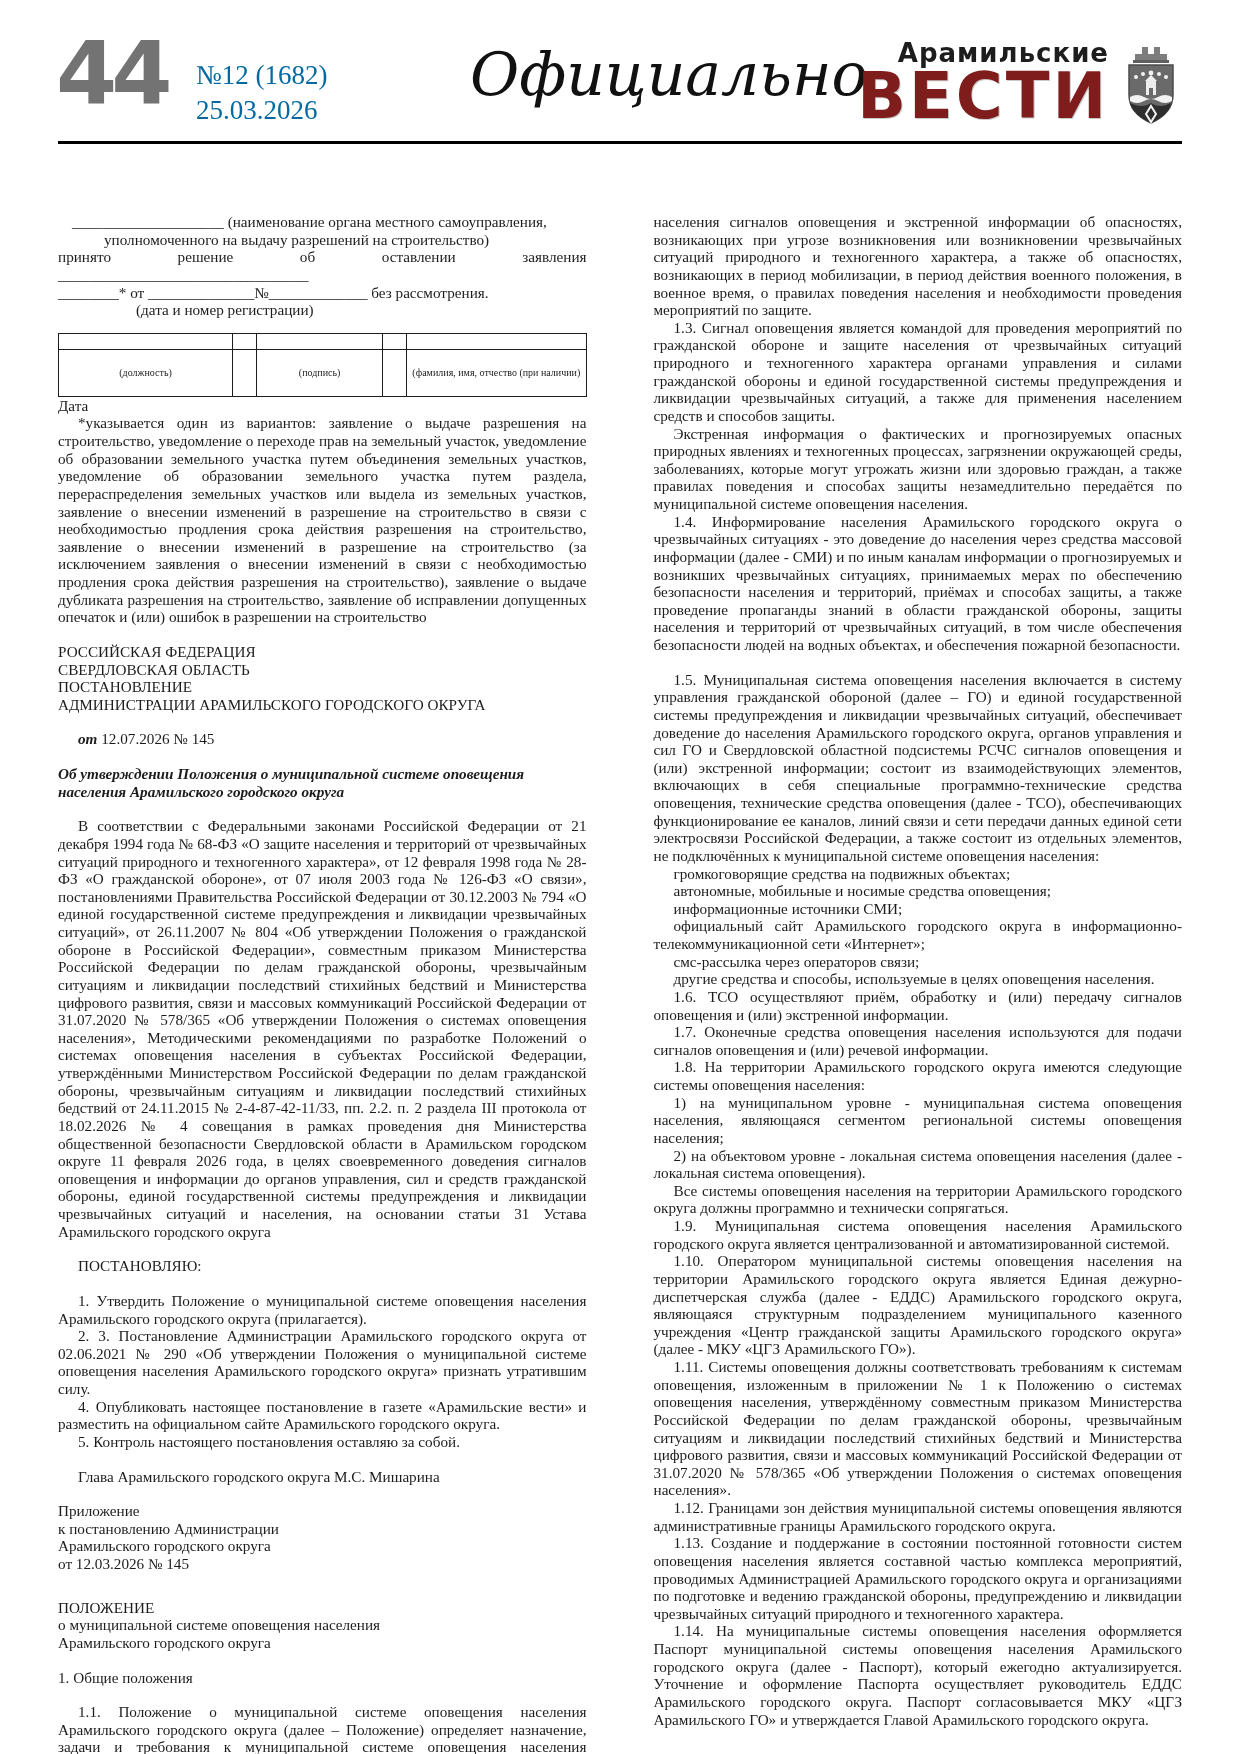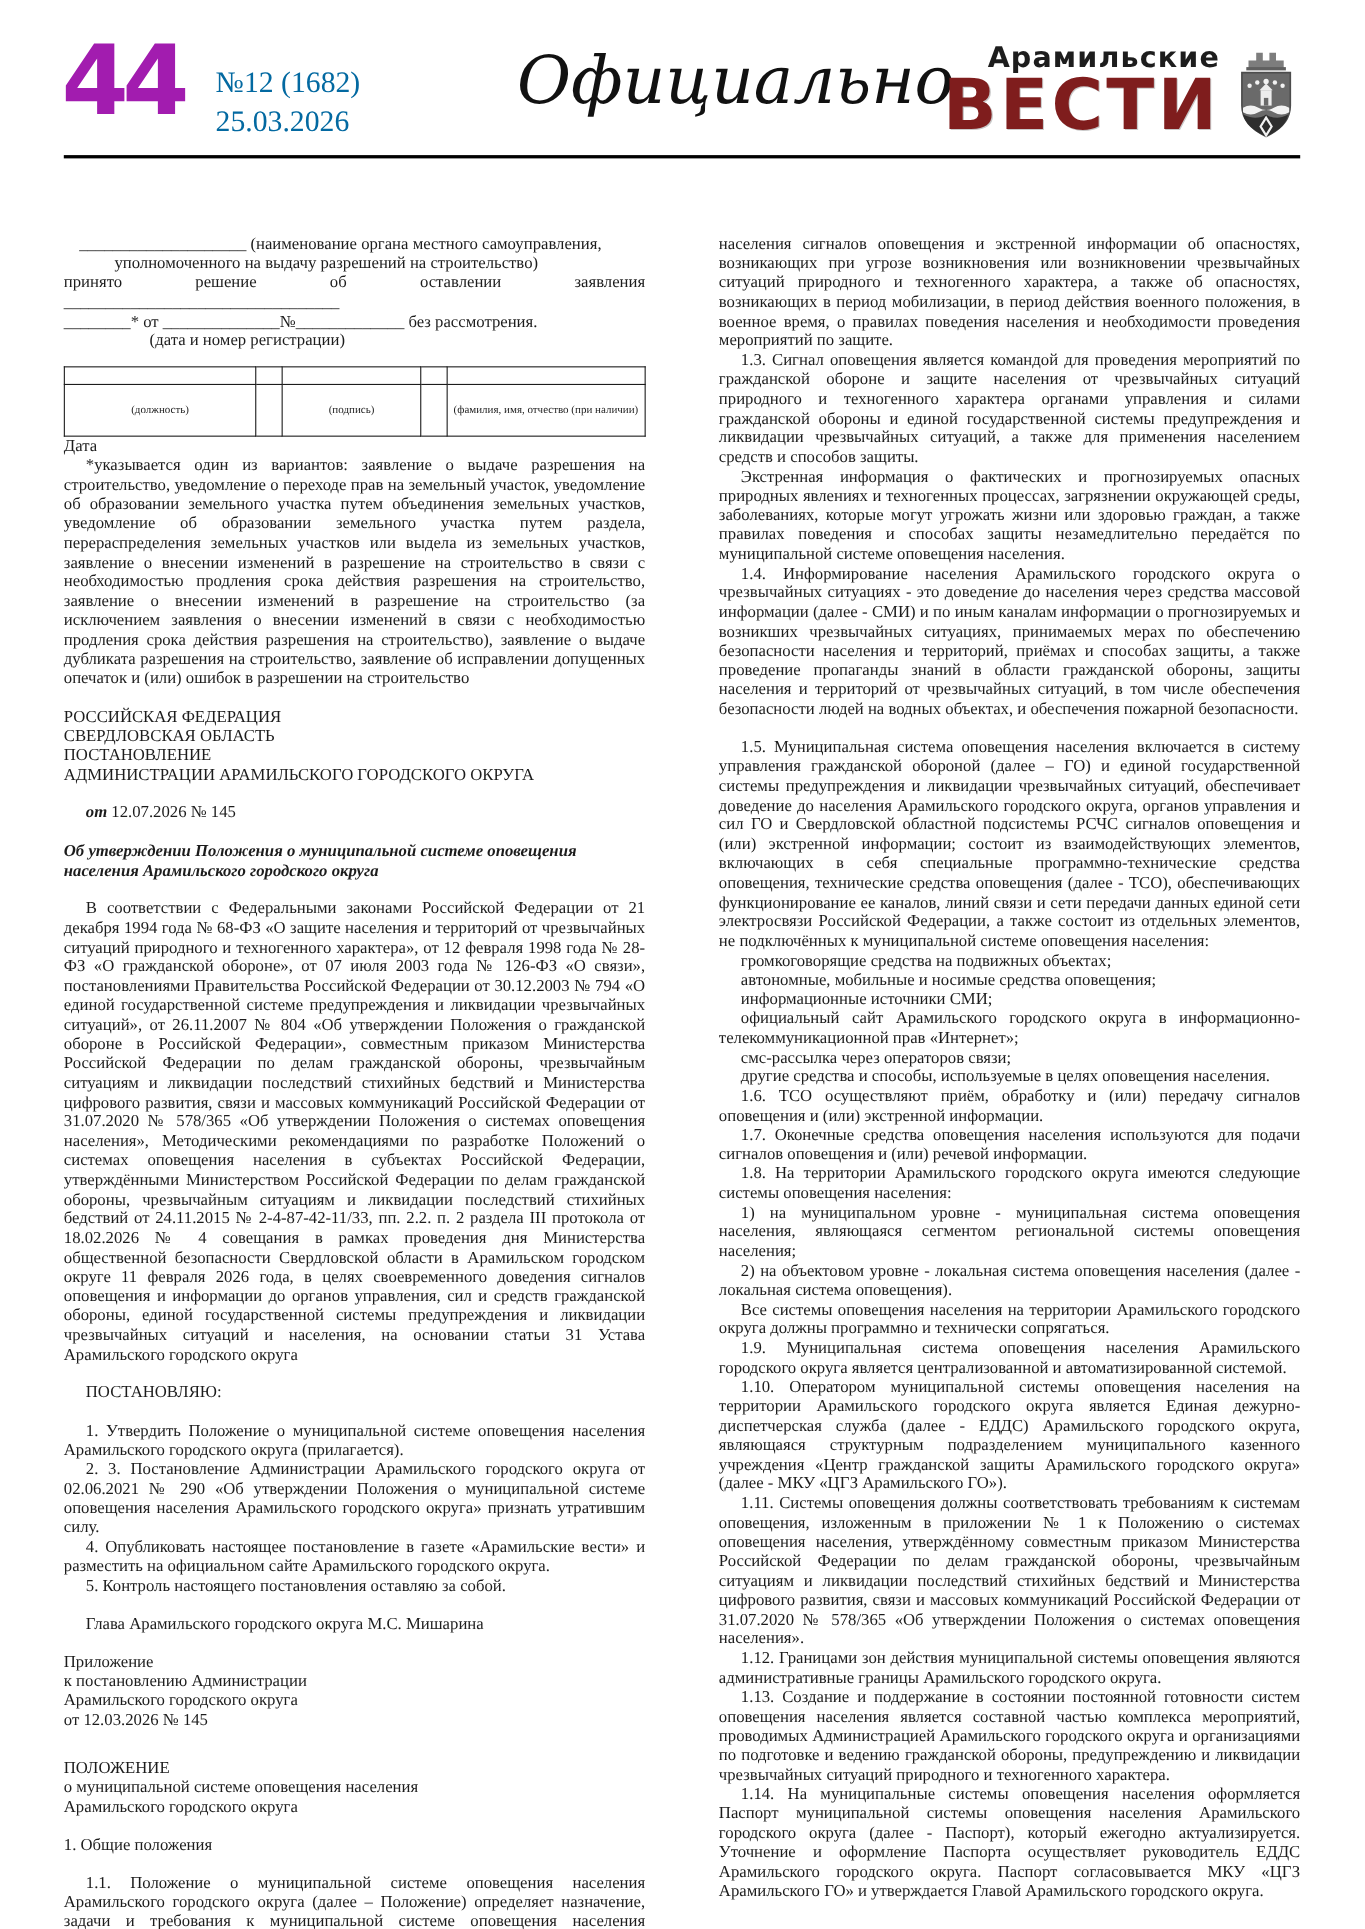--- a/index.html
+++ b/index.html
@@ -6,32 +6,32 @@
   .page{
     position:relative;width:1241px;height:1754px;background:#ffffff;
     margin:0 auto;overflow:hidden;color:#1c1c1c;
     font-family:"Liberation Serif", serif;
   }
   
   .header{position:absolute;left:0;top:0;width:1241px;height:143px;}
   .page-num{
     position:absolute;left:56px;top:30px;
     font-family:"DejaVu Sans", sans-serif;font-weight:bold;
-    font-size:88px;line-height:1;letter-spacing:-6px;color:#a21caf;
+    font-size:88px;line-height:1;letter-spacing:-6px;color:#737373;
   }
   .issue-block{
     position:absolute;left:196px;top:58px;
     font-size:27px;line-height:1.3;color:#0369a1;
   }
   .section-title{
     position:absolute;left:470px;top:44px;width:370px;text-align:center;
     font-style:italic;font-size:60px;line-height:1;color:#111;
     font-family:"DejaVu Serif", serif;
   }
-  .logo{position:absolute;right:58px;top:40px;display:flex;align-items:flex-end;gap:10px;}
+  .logo{position:absolute;right:58px;top:40px;display:flex;align-items:center;gap:10px;}
   .logo-text{display:flex;flex-direction:column;align-items:flex-end;}
   .logo-top{
     font-family:"DejaVu Sans", sans-serif;font-weight:bold;
     font-size:26px;color:#1d1d1d;letter-spacing:1px;line-height:1;
   }
   .logo-main{
     font-family:"DejaVu Sans", sans-serif;font-weight:bold;
     font-size:64px;color:#7f1d1d;letter-spacing:3px;line-height:0.95;
     text-shadow:1px 1px 0 #c9c9c9;
   }
@@ -192,21 +192,21 @@
       <p class="j">населения сигналов оповещения и экстренной информации об опасностях, возникающих при угрозе возникновения или возникновении чрезвычайных ситуаций природного и техногенного характера, а также об опасностях, возникающих в период мобилизации, в период действия военного положения, в военное время, о правилах поведения населения и необходимости проведения мероприятий по защите.</p>
       <p class="j ind">1.3. Сигнал оповещения является командой для проведения мероприятий по гражданской обороне и защите населения от чрезвычайных ситуаций природного и техногенного характера органами управления и силами гражданской обороны и единой государственной системы предупреждения и ликвидации чрезвычайных ситуаций, а также для применения населением средств и способов защиты.</p>
       <p class="j ind">Экстренная информация о фактических и прогнозируемых опасных природных явлениях и техногенных процессах, загрязнении окружающей среды, заболеваниях, которые могут угрожать жизни или здоровью граждан, а также правилах поведения и способах защиты незамедлительно передаётся по муниципальной системе оповещения населения.</p>
       <p class="j ind">1.4. Информирование населения Арамильского городского округа о чрезвычайных ситуациях - это доведение до населения через средства массовой информации (далее - СМИ) и по иным каналам информации о прогнозируемых и возникших чрезвычайных ситуациях, принимаемых мерах по обеспечению безопасности населения и территорий, приёмах и способах защиты, а также проведение пропаганды знаний в области гражданской обороны, защиты населения и территорий от чрезвычайных ситуаций, в том числе обеспечения безопасности людей на водных объектах, и обеспечения пожарной безопасности.</p>
 
       <div class="gap-m"></div>
       <p class="j ind">1.5. Муниципальная система оповещения населения включается в систему управления гражданской обороной (далее – ГО) и единой государственной системы предупреждения и ликвидации чрезвычайных ситуаций, обеспечивает доведение до населения Арамильского городского округа, органов управления и сил ГО и Свердловской областной подсистемы РСЧС сигналов оповещения и (или) экстренной информации; состоит из взаимодействующих элементов, включающих в себя специальные программно-технические средства оповещения, технические средства оповещения (далее - ТСО), обеспечивающих функционирование ее каналов, линий связи и сети передачи данных единой сети электросвязи Российской Федерации, а также состоит из отдельных элементов, не подключённых к муниципальной системе оповещения населения:</p>
       <p class="j ind">громкоговорящие средства на подвижных объектах;</p>
       <p class="j ind">автономные, мобильные и носимые средства оповещения;</p>
       <p class="j ind">информационные источники СМИ;</p>
-      <p class="j ind">официальный сайт Арамильского городского округа в информационно-телекоммуникационной прав «Интернет»;</p>
+      <p class="j ind">официальный сайт Арамильского городского округа в информационно-телекоммуникационной сети «Интернет»;</p>
       <p class="j ind">смс-рассылка через операторов связи;</p>
       <p class="j ind">другие средства и способы, используемые в целях оповещения населения.</p>
       <p class="j ind">1.6. ТСО осуществляют приём, обработку и (или) передачу сигналов оповещения и (или) экстренной информации.</p>
       <p class="j ind">1.7. Оконечные средства оповещения населения используются для подачи сигналов оповещения и (или) речевой информации.</p>
       <p class="j ind">1.8. На территории Арамильского городского округа имеются следующие системы оповещения населения:</p>
       <p class="j ind">1) на муниципальном уровне - муниципальная система оповещения населения, являющаяся сегментом региональной системы оповещения населения;</p>
       <p class="j ind">2) на объектовом уровне - локальная система оповещения населения (далее - локальная система оповещения).</p>
       <p class="j ind">Все системы оповещения населения на территории Арамильского городского округа должны программно и технически сопрягаться.</p>
       <p class="j ind">1.9. Муниципальная система оповещения населения Арамильского городского округа является централизованной и автоматизированной системой.</p>
       <p class="j ind">1.10. Оператором муниципальной системы оповещения населения на территории Арамильского городского округа является Единая дежурно-диспетчерская служба (далее - ЕДДС) Арамильского городского округа, являющаяся структурным подразделением муниципального казенного учреждения «Центр гражданской защиты Арамильского городского округа» (далее - МКУ «ЦГЗ Арамильского ГО»).</p>

